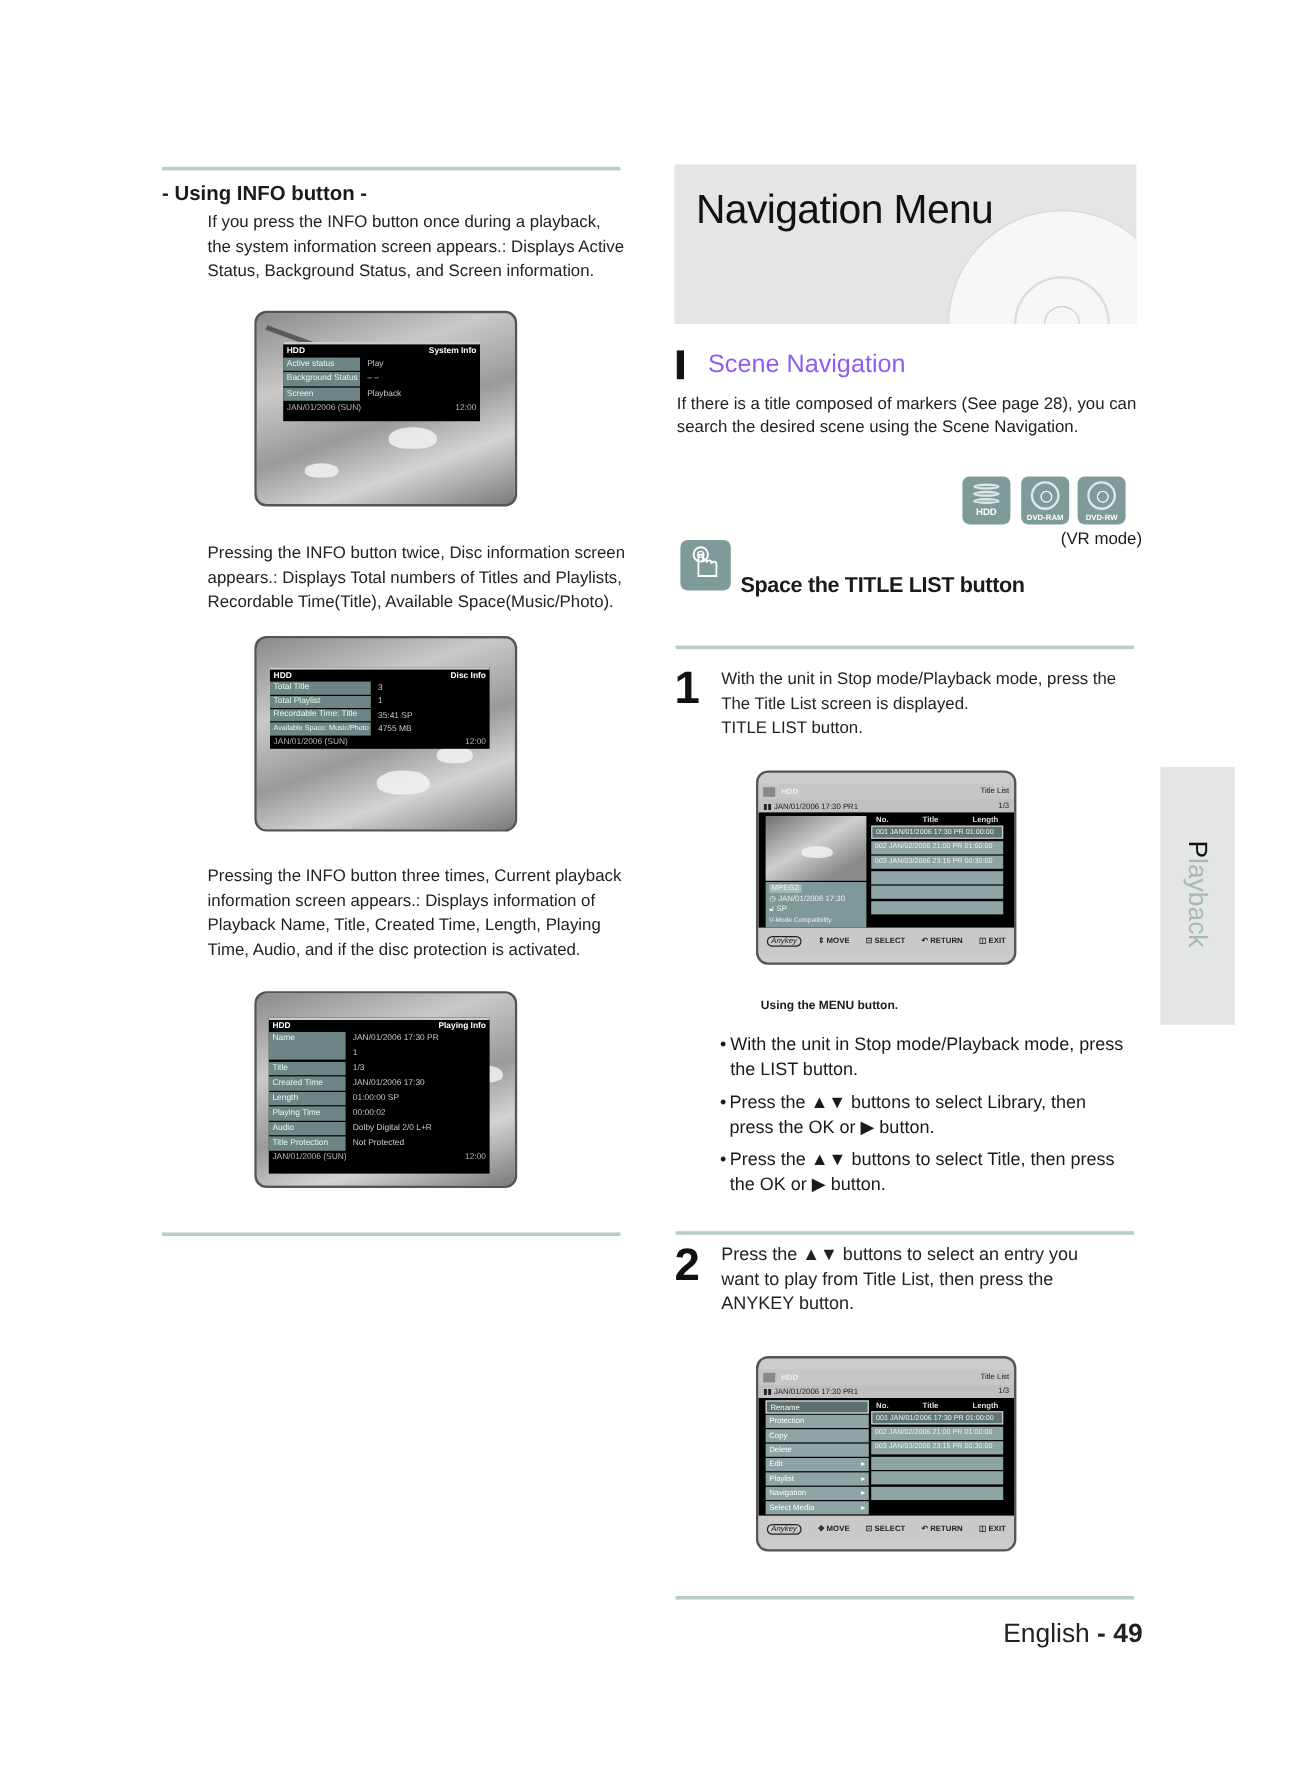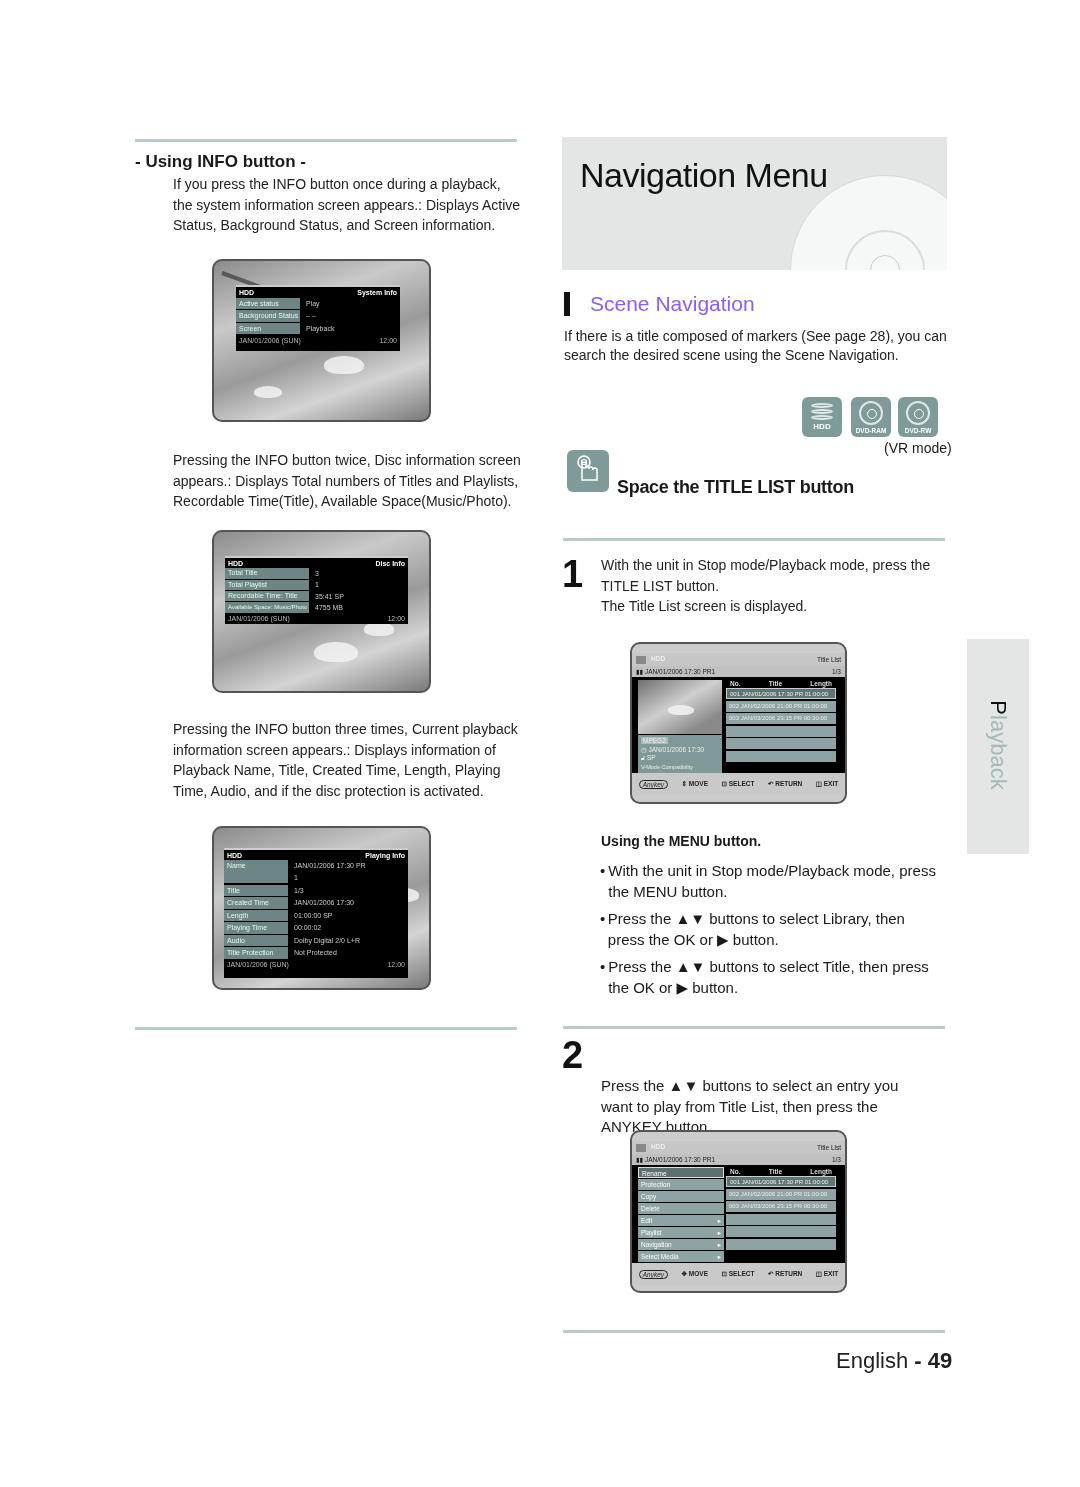--- a/index.html
+++ b/index.html
@@ -226,22 +226,22 @@
     <circle cx="17" cy="12" r="2.5" fill="none" stroke="#fff" stroke-width="1.2"></circle>
     <path d="M15 14 V30 H30 V20 Q30 18 28 18 Q26 18 26 20 Q26 17 24 17 Q22 17 22 19 Q22 16 20 16 Q19 16 19 18 V14 Q19 12 17 12 Q15 12 15 14Z" fill="none" stroke="#fff" stroke-width="1.5"></path>
   </svg>
 </div>
 <div class="abs" style="left:617px; top:477px; font-size:18px; font-weight:bold; letter-spacing:-0.3px;">Space the TITLE LIST button</div>
 
 <div class="rule" style="left:563px; top:538px; width:382px;"></div>
 <div class="abs step-num" style="left:562px; top:553px;">1</div>
 <div class="abs step-text" style="left:601px; top:555px; width:345px;">
   <div>With the unit in Stop mode/Playback mode, press the</div>
+  <div>The Title List screen is displayed.</div>
   <div><b>TITLE LIST</b><span> button.</span></div>
-  <div>The Title List screen is displayed.</div>
 </div>
 
 <div class="tl" style="left:630px; top:642px; height:162px;">
   <div class="top" style="margin-top:9px">
     <span><span class="hddbadge"></span><span class="hddtxt">HDD</span></span>
     <b>Title List</b>
   </div>
   <div class="sub">
     <span><span>▮▮ </span><span>JAN/01/2006 17:30 PR1</span></span>
     <span>1/3</span>
@@ -272,39 +272,39 @@
   </div>
   <div class="foot">
     <span class="anykey">Anykey</span>
     <span><span>⇕ </span><span>MOVE</span></span>
     <span><span>⊡ </span><span>SELECT</span></span>
     <span><span>↶ </span><span>RETURN</span></span>
     <span><span>◫ </span><span>EXIT</span></span>
   </div>
 </div>
 
-<div class="abs" style="left:601px; top:833px; font-size:14px; font-weight:bold;">Using the MENU button.</div>
+<div class="abs" style="left:634px; top:833px; font-size:10px; font-weight:bold;">Using the MENU button.</div>
 <div class="abs" style="left:600px; top:860px; width:345px; font-size:15px; line-height:21px;">
   <div style="display:flex; margin-bottom:6px;">
     <span style="width:11px">•</span>
-    <span><span>With the unit in Stop mode/Playback mode, press the </span><b>MENU</b><span> button.</span></span>
+    <span><span>With the unit in Stop mode/Playback mode, press the </span><b>LIST</b><span> button.</span></span>
   </div>
   <div style="display:flex; margin-bottom:6px;">
     <span style="width:11px">•</span>
     <span><span>Press the ▲▼ buttons to select </span><b>Library</b><span>, then press the </span><b>OK</b><span> or ▶ button.</span></span>
   </div>
   <div style="display:flex;">
     <span style="width:11px">•</span>
     <span><span>Press the ▲▼ buttons to select </span><b>Title</b><span>, then press the </span><b>OK</b><span> or ▶ button.</span></span>
   </div>
 </div>
 
 <div class="rule" style="left:563px; top:1026px; width:382px;"></div>
 <div class="abs step-num" style="left:562px; top:1034px;">2</div>
-<div class="abs step-text" style="left:601px; top:1076px; width:330px; font-size:15px;">
+<div class="abs step-text" style="left:601px; top:1036px; width:330px; font-size:15px;">
   <span>Press the ▲▼ buttons to select an entry you want to play from Title List, then press the</span><br><b>ANYKEY</b><span> button.</span>
 </div>
 
 <div class="tl" style="left:630px; top:1130px; height:163px;">
   <div class="top" style="margin-top:9px">
     <span><span class="hddbadge"></span><span class="hddtxt">HDD</span></span>
     <b>Title List</b>
   </div>
   <div class="sub">
     <span><span>▮▮ </span><span>JAN/01/2006 17:30 PR1</span></span>

